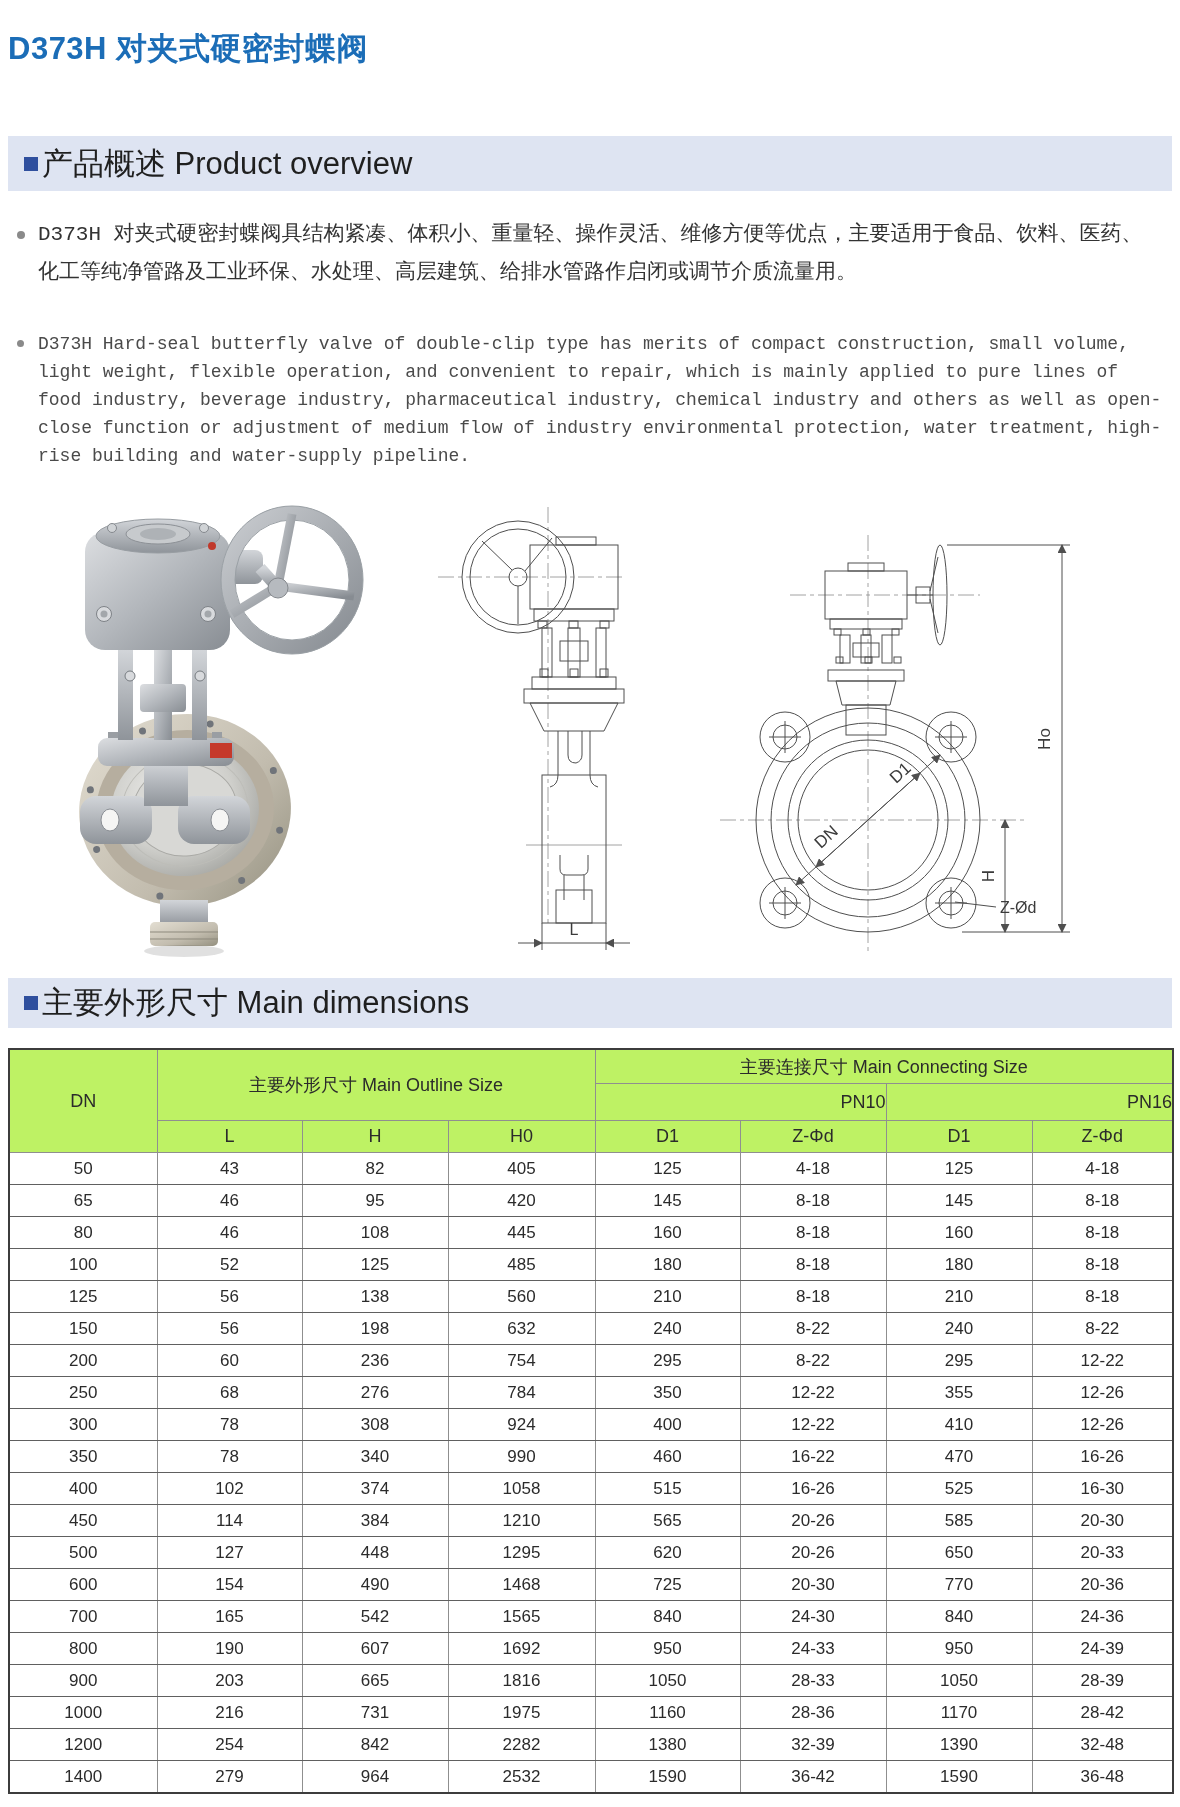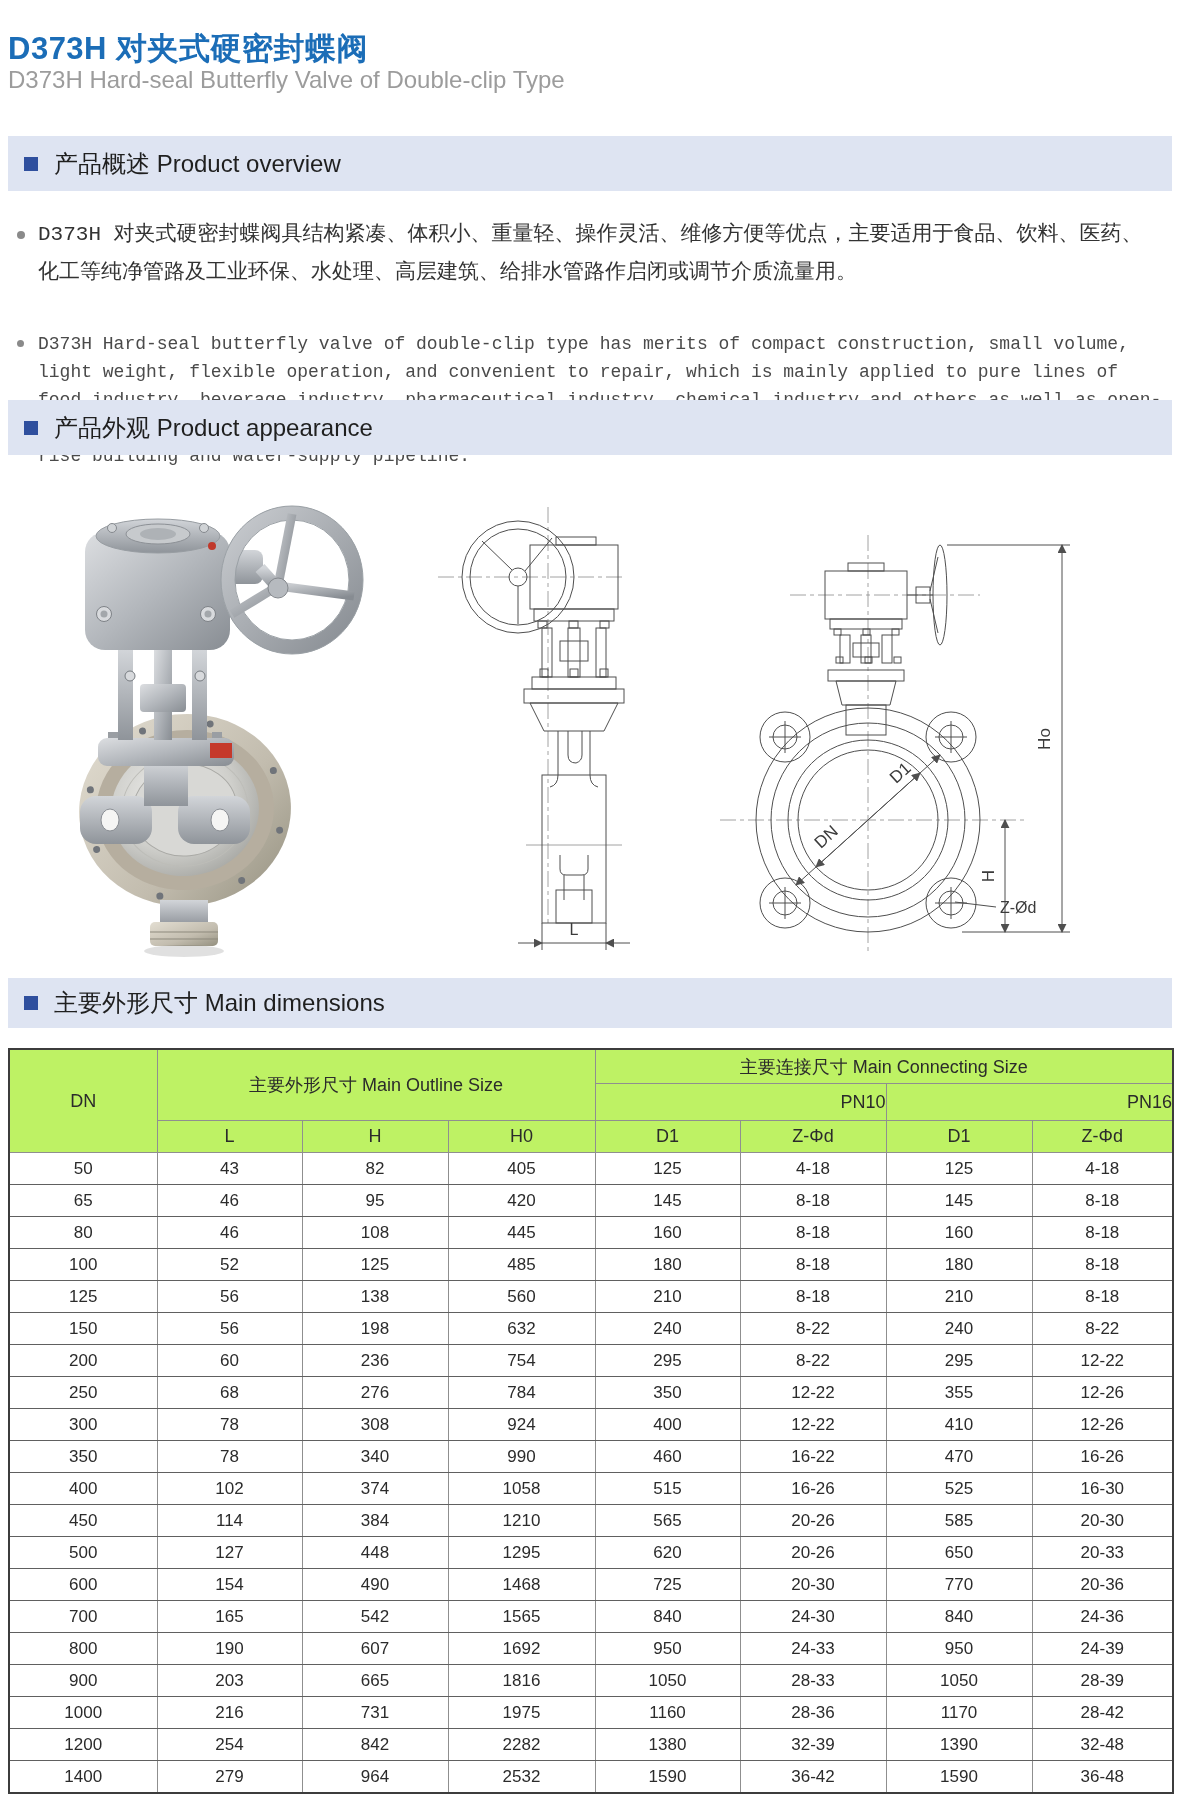--- a/index.html
+++ b/index.html
@@ -4,21 +4,21 @@
 <style>
   html,body{margin:0;padding:0;background:#ffffff;}
   body{font-family:"Liberation Sans","DejaVu Sans",sans-serif;}
   #page{position:relative;width:1180px;height:1807px;background:#fff;overflow:hidden;}
 
   .page-title{position:absolute;left:8px;top:28px;font-size:31px;font-weight:bold;color:#1b6db7;letter-spacing:0.5px;}
   .page-subtitle{position:absolute;left:8px;top:66px;font-size:24px;color:#9c9c9c;}
 
   .section-bar{position:absolute;left:8px;width:1164px;height:55px;background:#dee4f2;display:flex;align-items:center;}
   .section-bullet{width:14px;height:14px;background:#2f4f9e;margin-left:16px;flex:0 0 auto;}
-  .section-heading{margin-left:16px;font-size:24px;color:#1f1f1f;}
+  .section-heading{margin-left:4px;font-size:31px;color:#1f1f1f;}
 
   .para{position:absolute;left:38px;font-family:Liberation Mono, monospace;}
   .para-zh{top:216px;width:1122px;font-size:21px;line-height:38px;color:#333;}
   .para-en{top:330px;width:1124px;font-size:18px;line-height:28px;color:#4a4a4a;}
   .bullet-dot{position:absolute;border-radius:50%;background:#8a8a8a;}
   .dot-zh{left:17px;top:231px;width:8px;height:8px;}
   .dot-en{left:17px;top:340px;width:7px;height:7px;}
 
   .drawing{position:absolute;}
 
@@ -30,37 +30,32 @@
   .hrow1 th{height:33px;}
   .hrow2 th{height:36px;text-align:right;}
   .hrow3 th{height:31px;}
 </style>
 </head>
 <body>
 
 <div id="page">
 
   <div class="page-title">D373H 对夹式硬密封蝶阀</div>
-  <div class="page-subtitle">D373H Hard-seal Butterfly Valve of Double-clip Type</div>
 
   <div class="section-bar" style="top:136px;">
     <div class="section-bullet"></div>
     <div class="section-heading">产品概述 Product overview</div>
   </div>
 
   <div class="bullet-dot dot-zh"></div>
   <div class="para para-zh">D373H 对夹式硬密封蝶阀具结构紧凑、体积小、重量轻、操作灵活、维修方便等优点，主要适用于食品、饮料、医药、化工等纯净管路及工业环保、水处理、高层建筑、给排水管路作启闭或调节介质流量用。</div>
 
   <div class="bullet-dot dot-en"></div>
   <div class="para para-en">D373H Hard-seal butterfly valve of double-clip type has merits of compact construction, small volume, light weight, flexible operation, and convenient to repair, which is mainly applied to pure lines of food industry, beverage industry, pharmaceutical industry, chemical industry and others as well as open-close function or adjustment of medium flow of industry environmental protection, water treatment, high-rise building and water-supply pipeline.</div>
 
-  <div class="section-bar" style="top:400px;">
-    <div class="section-bullet"></div>
-    <div class="section-heading">产品外观 Product appearance</div>
-  </div>
 
   <svg class="drawing" style="left:60px;top:462px;" width="310" height="500" viewBox="0 0 310 500">
     <defs>
       <linearGradient id="gSteel" x1="0" y1="0" x2="1" y2="1">
         <stop offset="0" stop-color="#dcdee1"></stop>
           <stop offset="0.5" stop-color="#b3b7bc"></stop>
           <stop offset="1" stop-color="#888d93"></stop>
       </linearGradient>
       <linearGradient id="gSteelV" x1="0" y1="0" x2="0" y2="1">
         <stop offset="0" stop-color="#d2d5d9"></stop>

